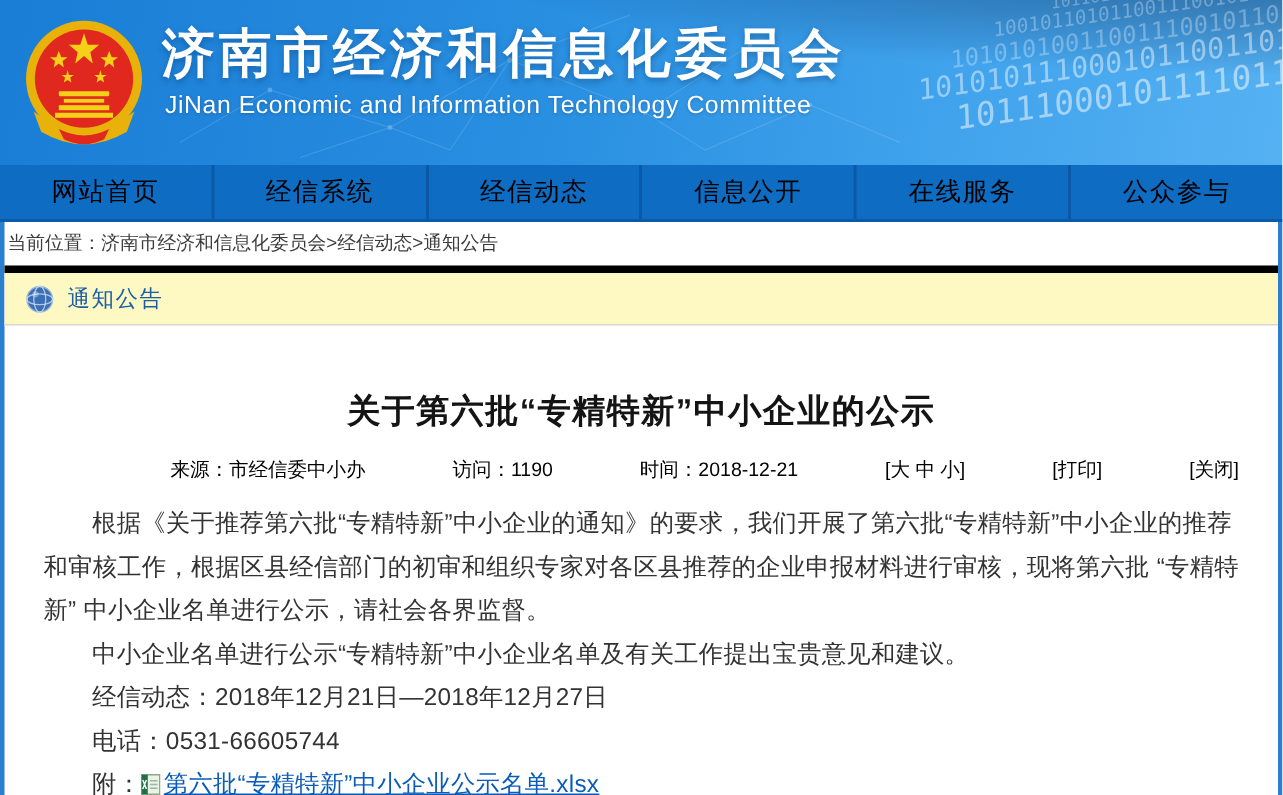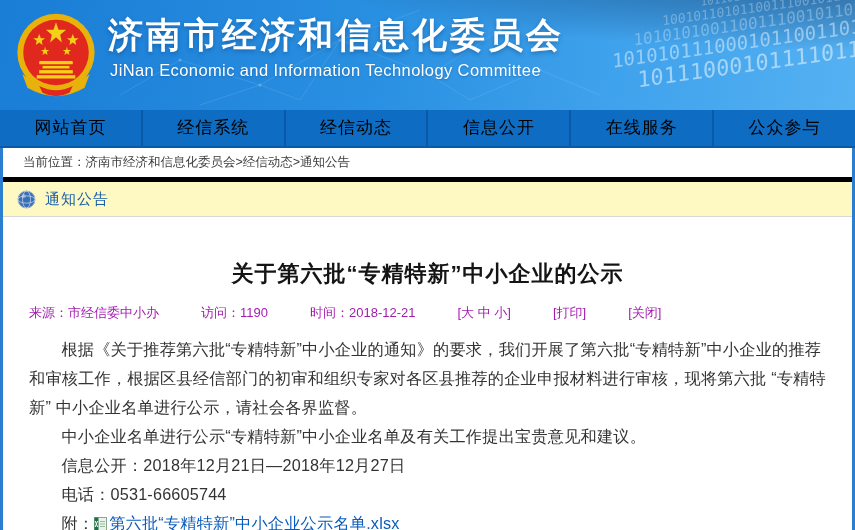--- a/index.html
+++ b/index.html
@@ -43,36 +43,36 @@
     flex:1;color:#000000;font-size:17px;text-align:center;line-height:36px;cursor:pointer;
     letter-spacing:1px;
   }
   .nav-item + .nav-item{border-left:2px solid #0a58a6;}
   
   .main{
     box-sizing:border-box;height:382px;background:#fff;
     border-left:3px solid #2a7fd0;border-right:3px solid #2a7fd0;
   }
   .breadcrumb{
-    height:29px;line-height:29px;padding-left:20px;font-size:12.5px;color:#3c3c3c;
+    height:29px;line-height:29px;padding-left:2px;font-size:12.5px;color:#3c3c3c;
     white-space:nowrap;
   }
   .notice-bar{
     height:34px;background:#fef9c3;border-top:5px solid #000000;border-bottom:1px solid #d8d8d8;
     display:flex;align-items:center;padding-left:14px;
   }
   .notice-label{color:#1c5fa8;font-size:15px;margin-left:9px;letter-spacing:1px;}
   
   .article{padding:0 26px;}
   .a-title{
     text-align:center;font-size:22px;font-weight:bold;color:#141414;
     margin:42px 0 0;letter-spacing:1px;
   }
   .meta{
-    display:flex;justify-content:flex-start;gap:42px;font-size:13px;color:#a21caf;
+    display:flex;justify-content:flex-end;gap:58px;font-size:13px;color:#000000;
     margin-top:15px;white-space:nowrap;
   }
   .meta .ctrl{cursor:pointer;}
   .body-text{margin-top:13px;}
   .body-text p{
     font-size:16.2px;color:#333;line-height:29px;margin:0;text-indent:2em;
     letter-spacing:.2px;
   }
   .attach-line{
     font-size:16.2px;color:#333;line-height:30px;margin:0;text-indent:2em;
@@ -164,21 +164,21 @@
       <span>访问：1190</span>
       <span>时间：2018-12-21</span>
       <span class="ctrl">[大  中  小]</span>
       <span class="ctrl">[打印]</span>
       <span class="ctrl">[关闭]</span>
     </div>
 
     <div class="body-text">
       <p>根据《关于推荐第六批“专精特新”中小企业的通知》的要求，我们开展了第六批“专精特新”中小企业的推荐和审核工作，根据区县经信部门的初审和组织专家对各区县推荐的企业申报材料进行审核，现将第六批 “专精特新” 中小企业名单进行公示，请社会各界监督。</p>
       <p>中小企业名单进行公示“专精特新”中小企业名单及有关工作提出宝贵意见和建议。</p>
-      <p>信息公开：2018年12月21日—2018年12月27日</p>
+      <p>经信动态：2018年12月21日—2018年12月27日</p>
       <p>电话：0531-66605744</p>
       <p class="attach-line">
         <span>附：</span><svg class="xlsx-icon" width="13" height="14" viewBox="0 0 13 14">
             <rect x="0.5" y="0.5" width="12" height="13" fill="#e9f3ea" stroke="#8aa98c"></rect>
             <rect x="0.5" y="0.5" width="4" height="13" fill="#1e7145"></rect>
             <path d="M1.2 4 L3.6 10 M3.6 4 L1.2 10" stroke="#ffffff" stroke-width="1"></path>
             <path d="M6 4.5 H11 M6 7 H11 M6 9.5 H11" stroke="#9db89e" stroke-width="1"></path>
           </svg><a class="link">第六批“专精特新”中小企业公示名单.xlsx</a>
       </p>
     </div>

